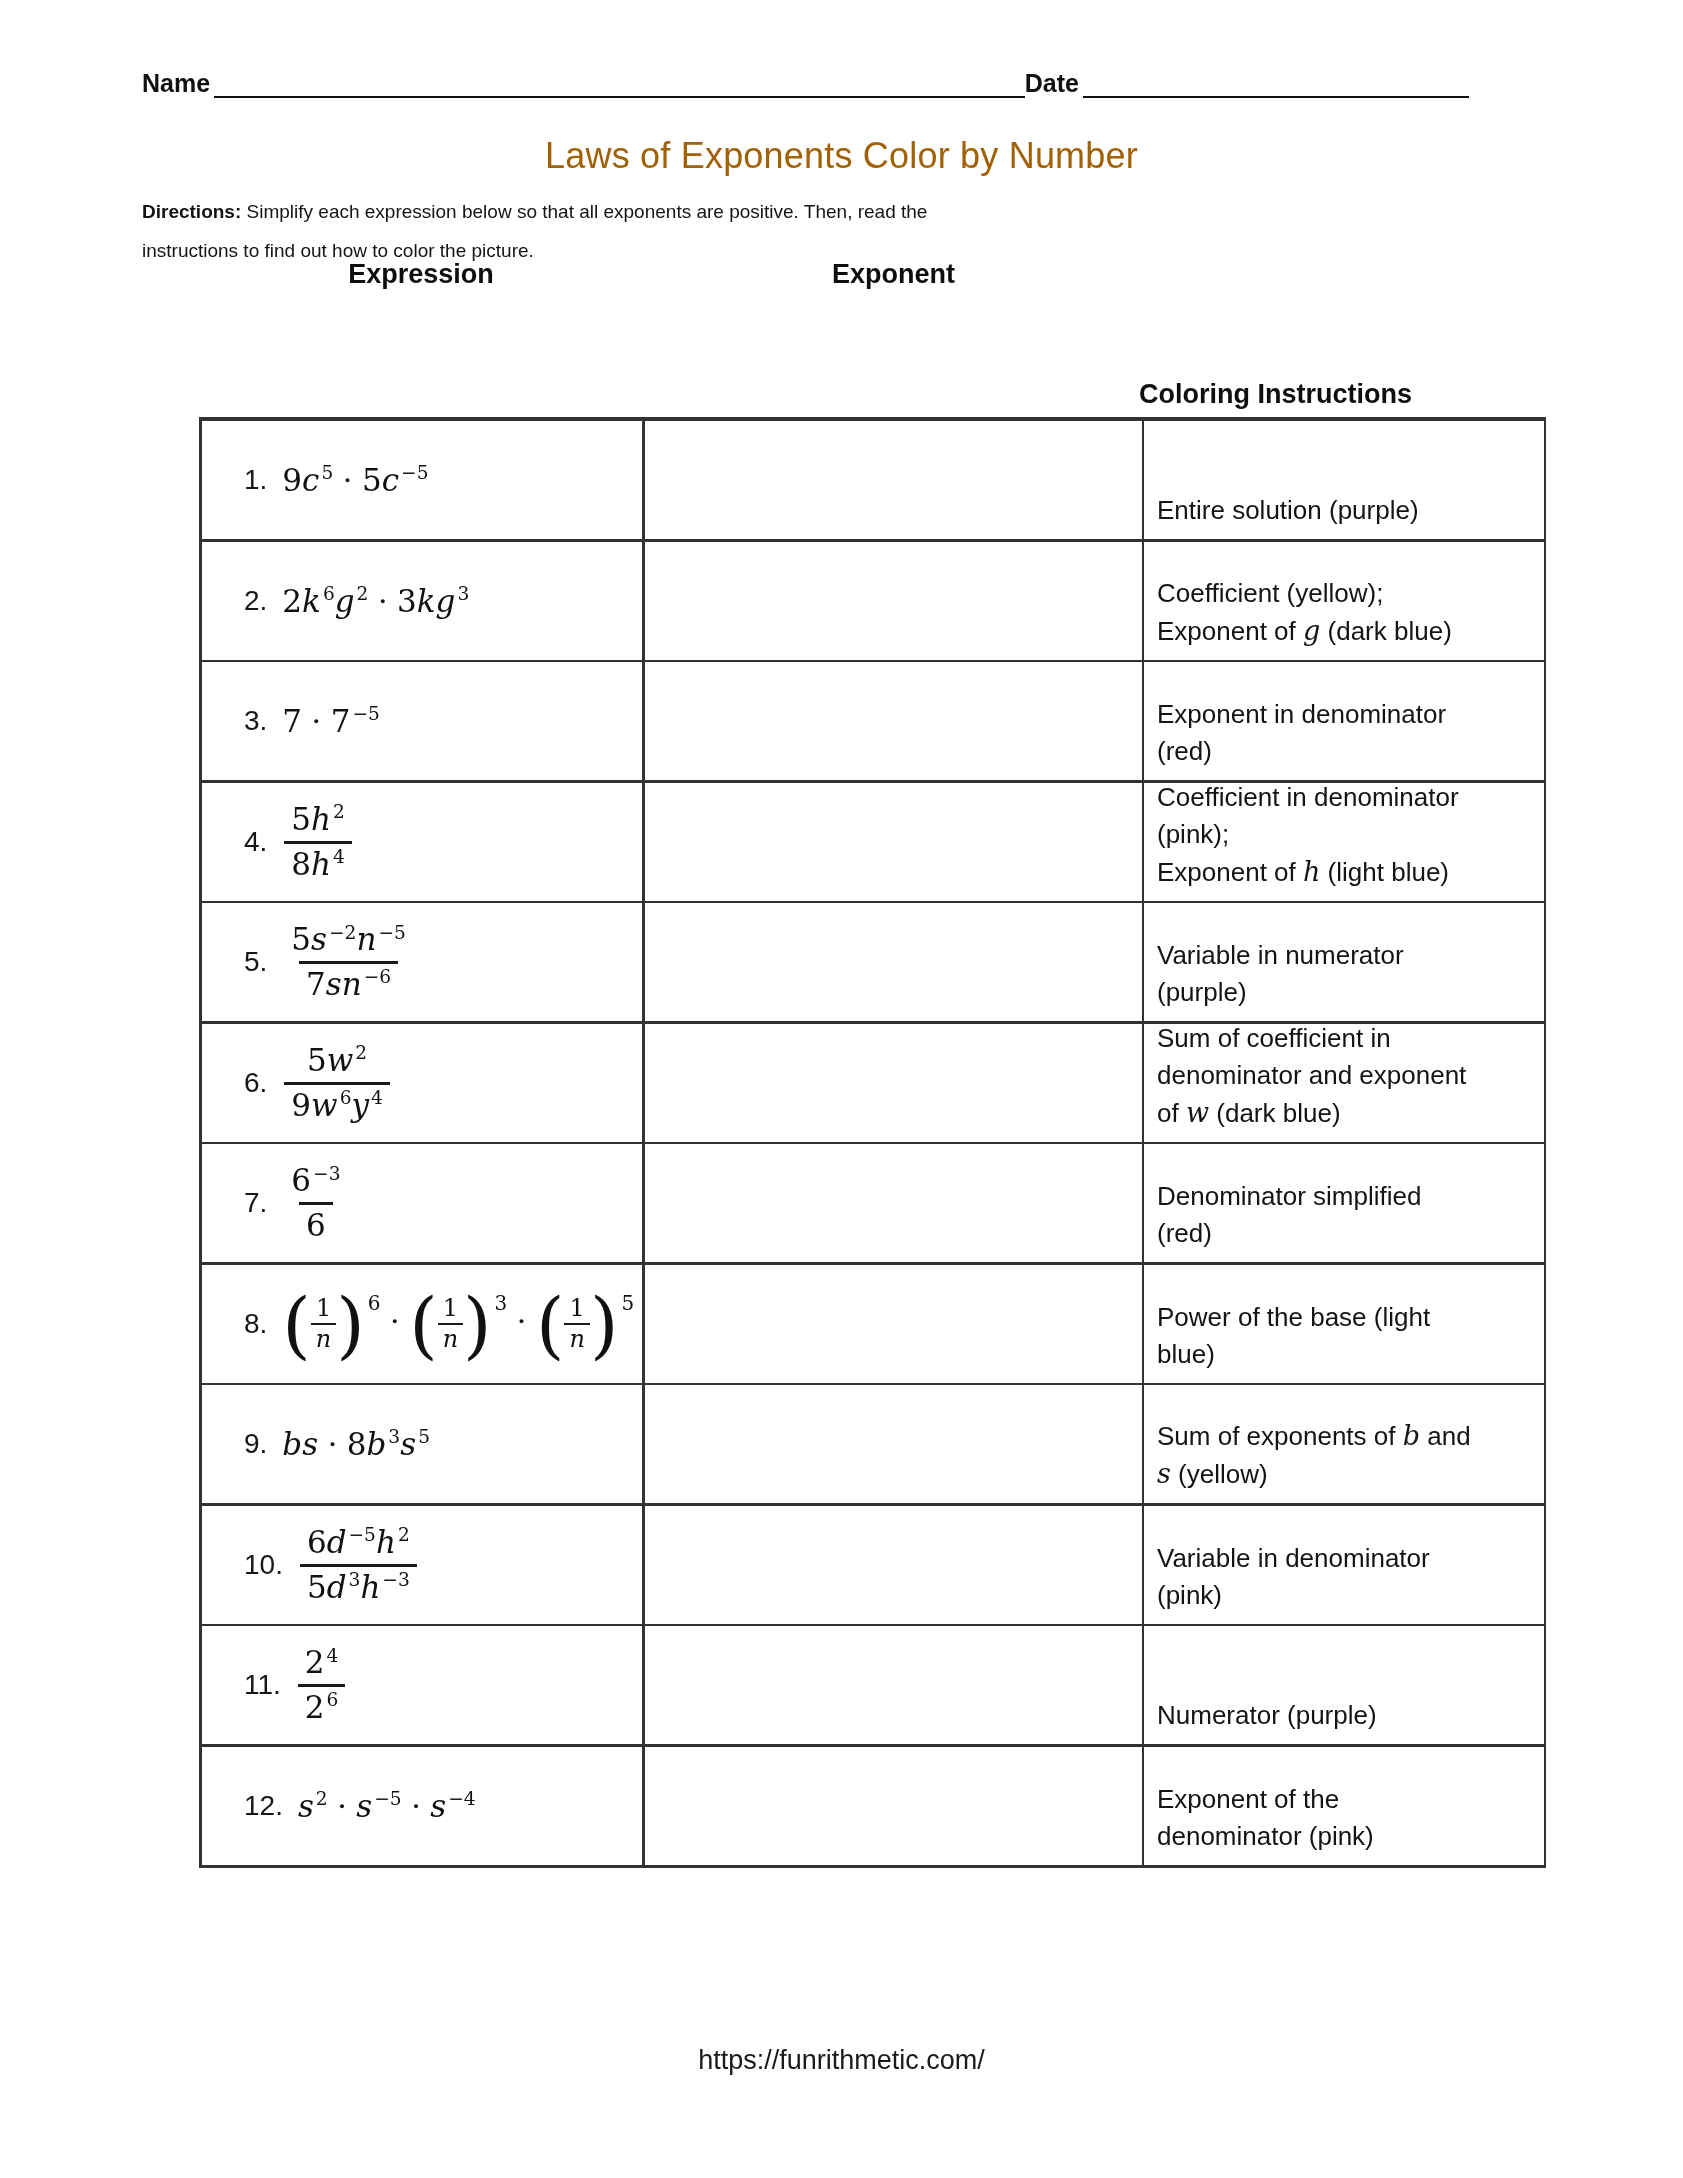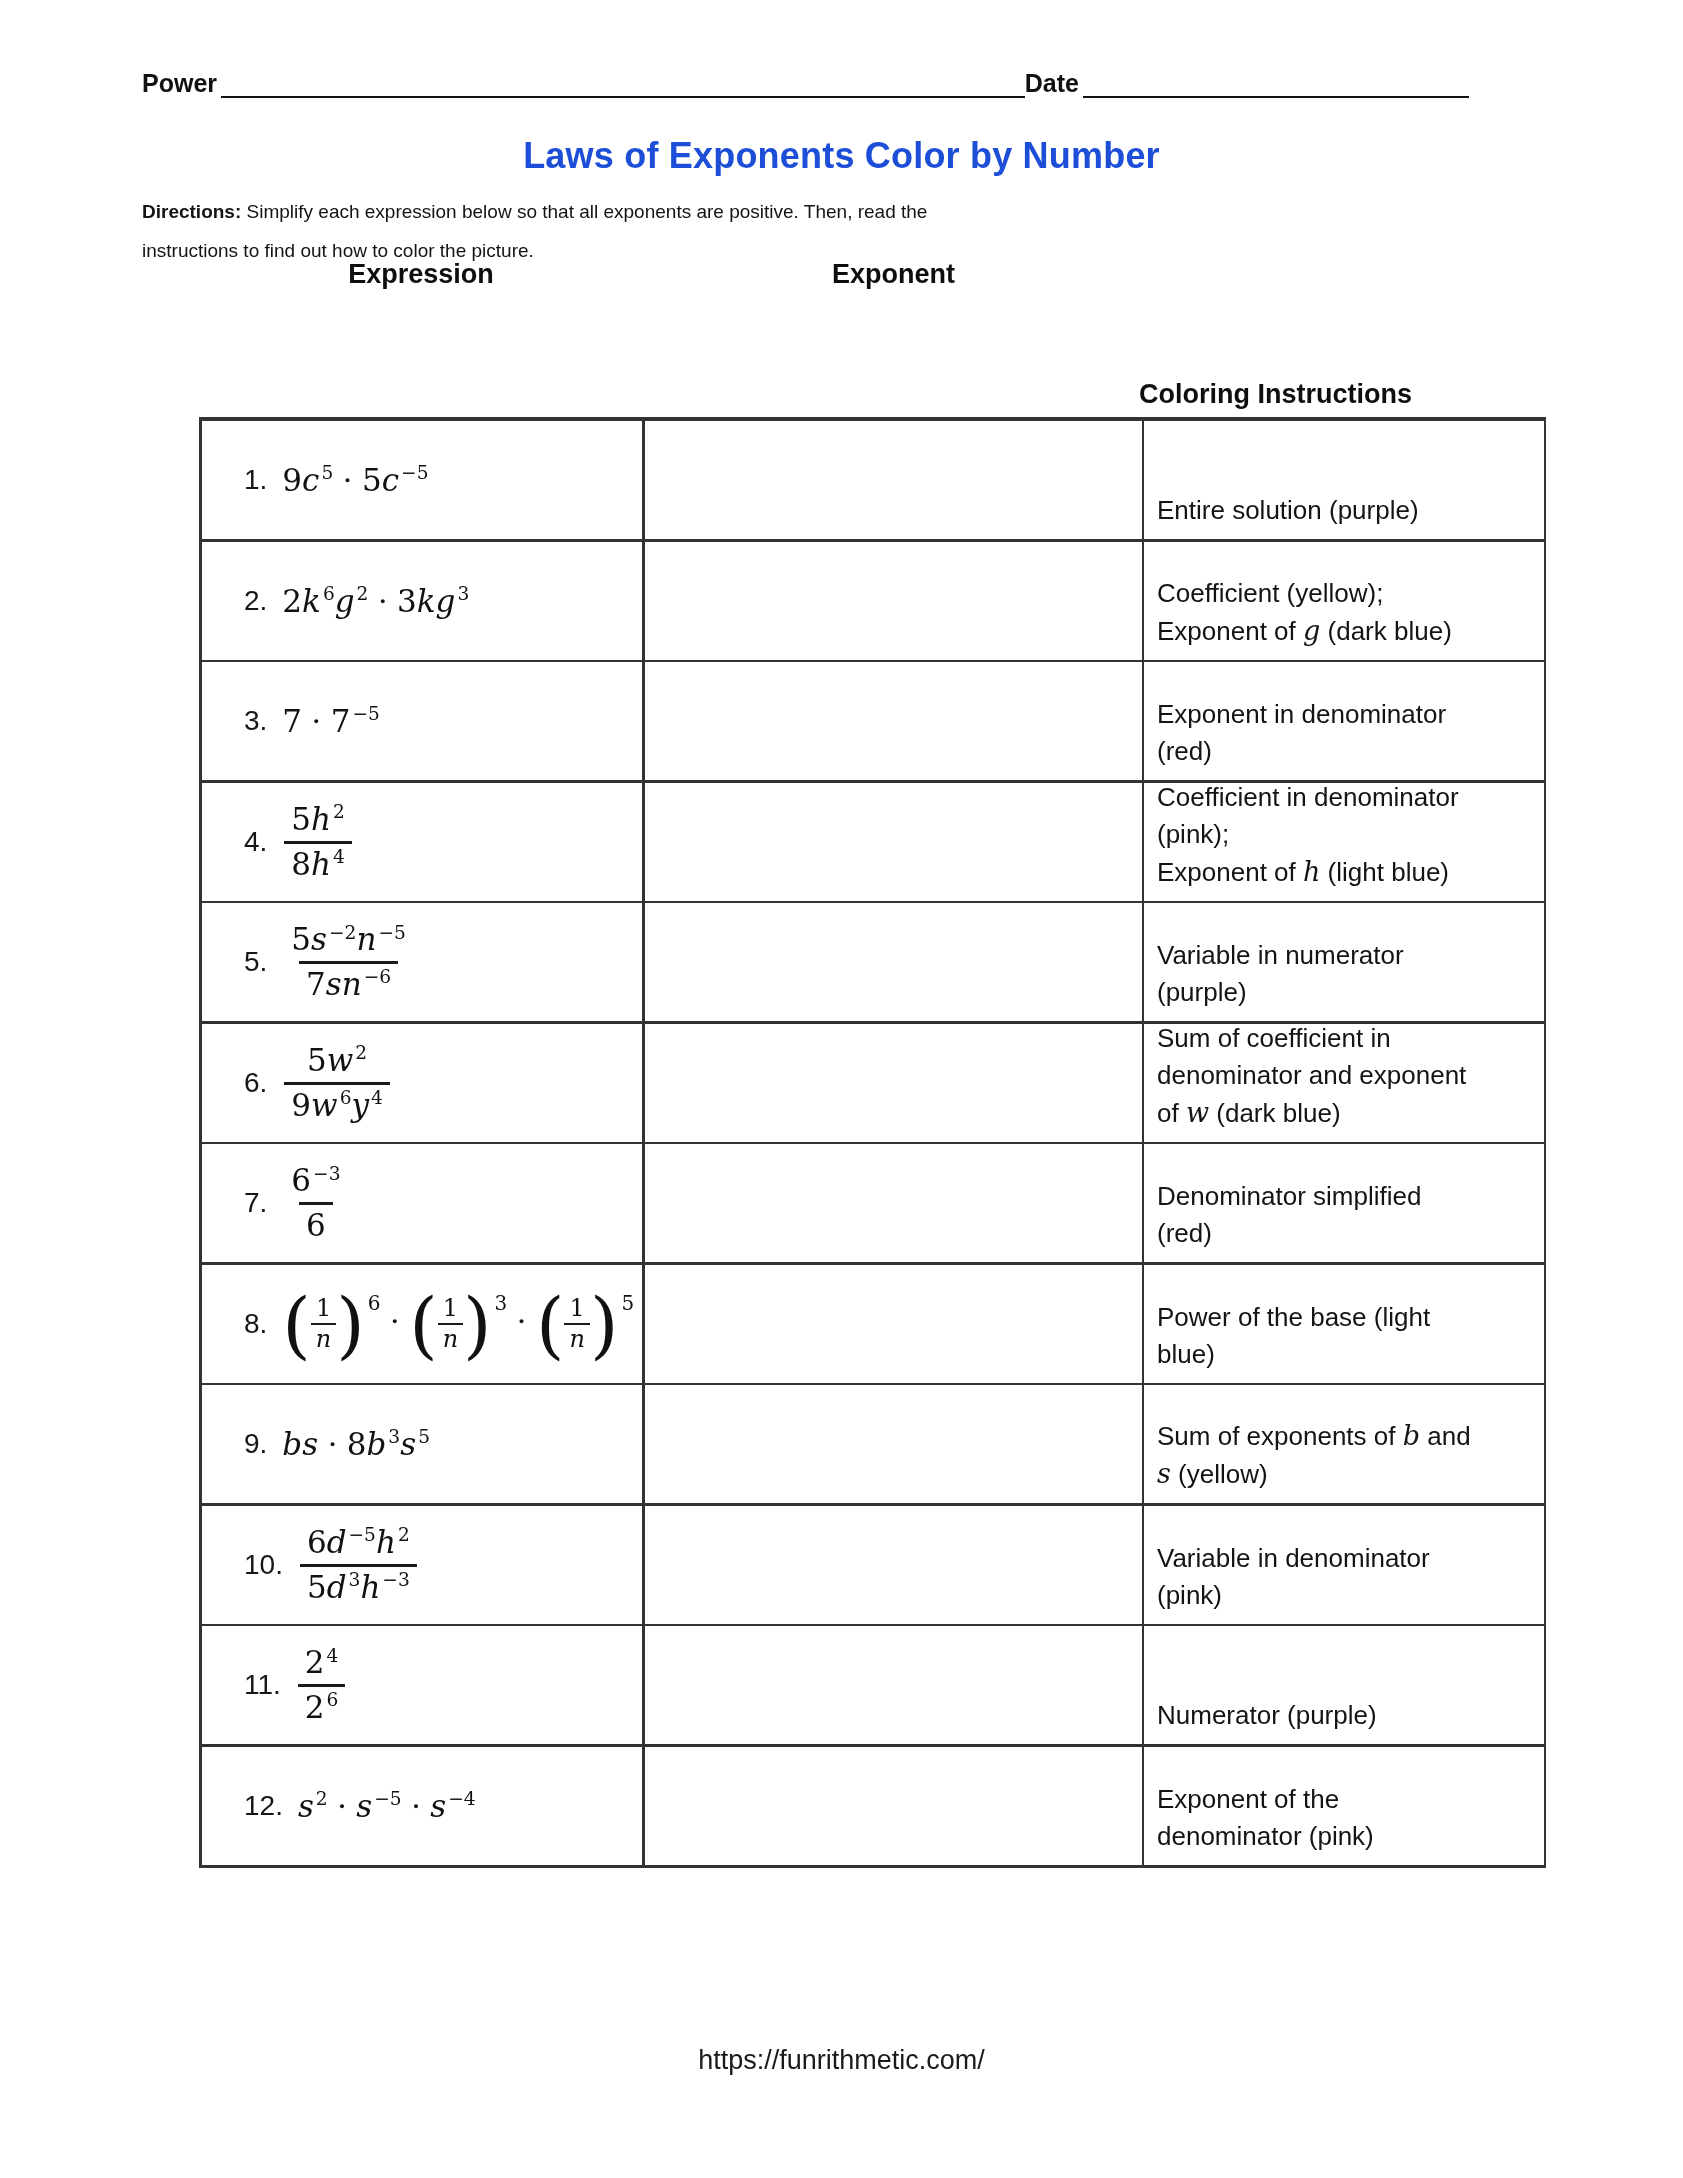--- a/index.html
+++ b/index.html
@@ -17,21 +17,21 @@
     display: flex; align-items: flex-end;
     font-size: 25px; font-weight: 600; color: #111;
   }
   .fill-line { border-bottom: 2.5px solid #111; height: 26px; }
   .line-name { flex: 1; margin-left: 4px; }
   .line-date { width: 386px; margin-left: 4px; }
 
   
   .title {
     position: absolute; top: 135px; left: 0; width: 100%;
-    text-align: center; font-size: 36px; font-weight: 700; color: #1d4ed8;
+    text-align: center; font-size: 36px; font-weight: 400; color: #a16207;
     letter-spacing: 0.2px;
   }
   .directions {
     position: absolute; left: 142px; top: 192px; width: 1277px;
     font-size: 19px; line-height: 39px; white-space: pre-line; color: #141414;
   }
   .directions b { font-weight: 700; }
 
   
   .col-head { position: absolute; font-size: 27px; font-weight: 700; color: #0e0e0e; }
@@ -89,21 +89,21 @@
   
   .footer {
     position: absolute; top: 2045px; left: 0; width: 100%;
     text-align: center; font-size: 27px; color: #1a1a1a;
   }
 </style>
 </head>
 <body>
 
 <div class="name-date">
-  <span>Power</span>
+  <span>Name</span>
   <span class="fill-line line-name"></span>
   <span>Date</span>
   <span class="fill-line line-date"></span>
 </div>
 
 <div class="title">Laws of Exponents Color by Number</div>
 
 <div class="directions"><b>Directions:</b><span> Simplify each expression below so that all exponents are positive.  Then, read the
 instructions to find out how to color the picture.</span></div>
 

